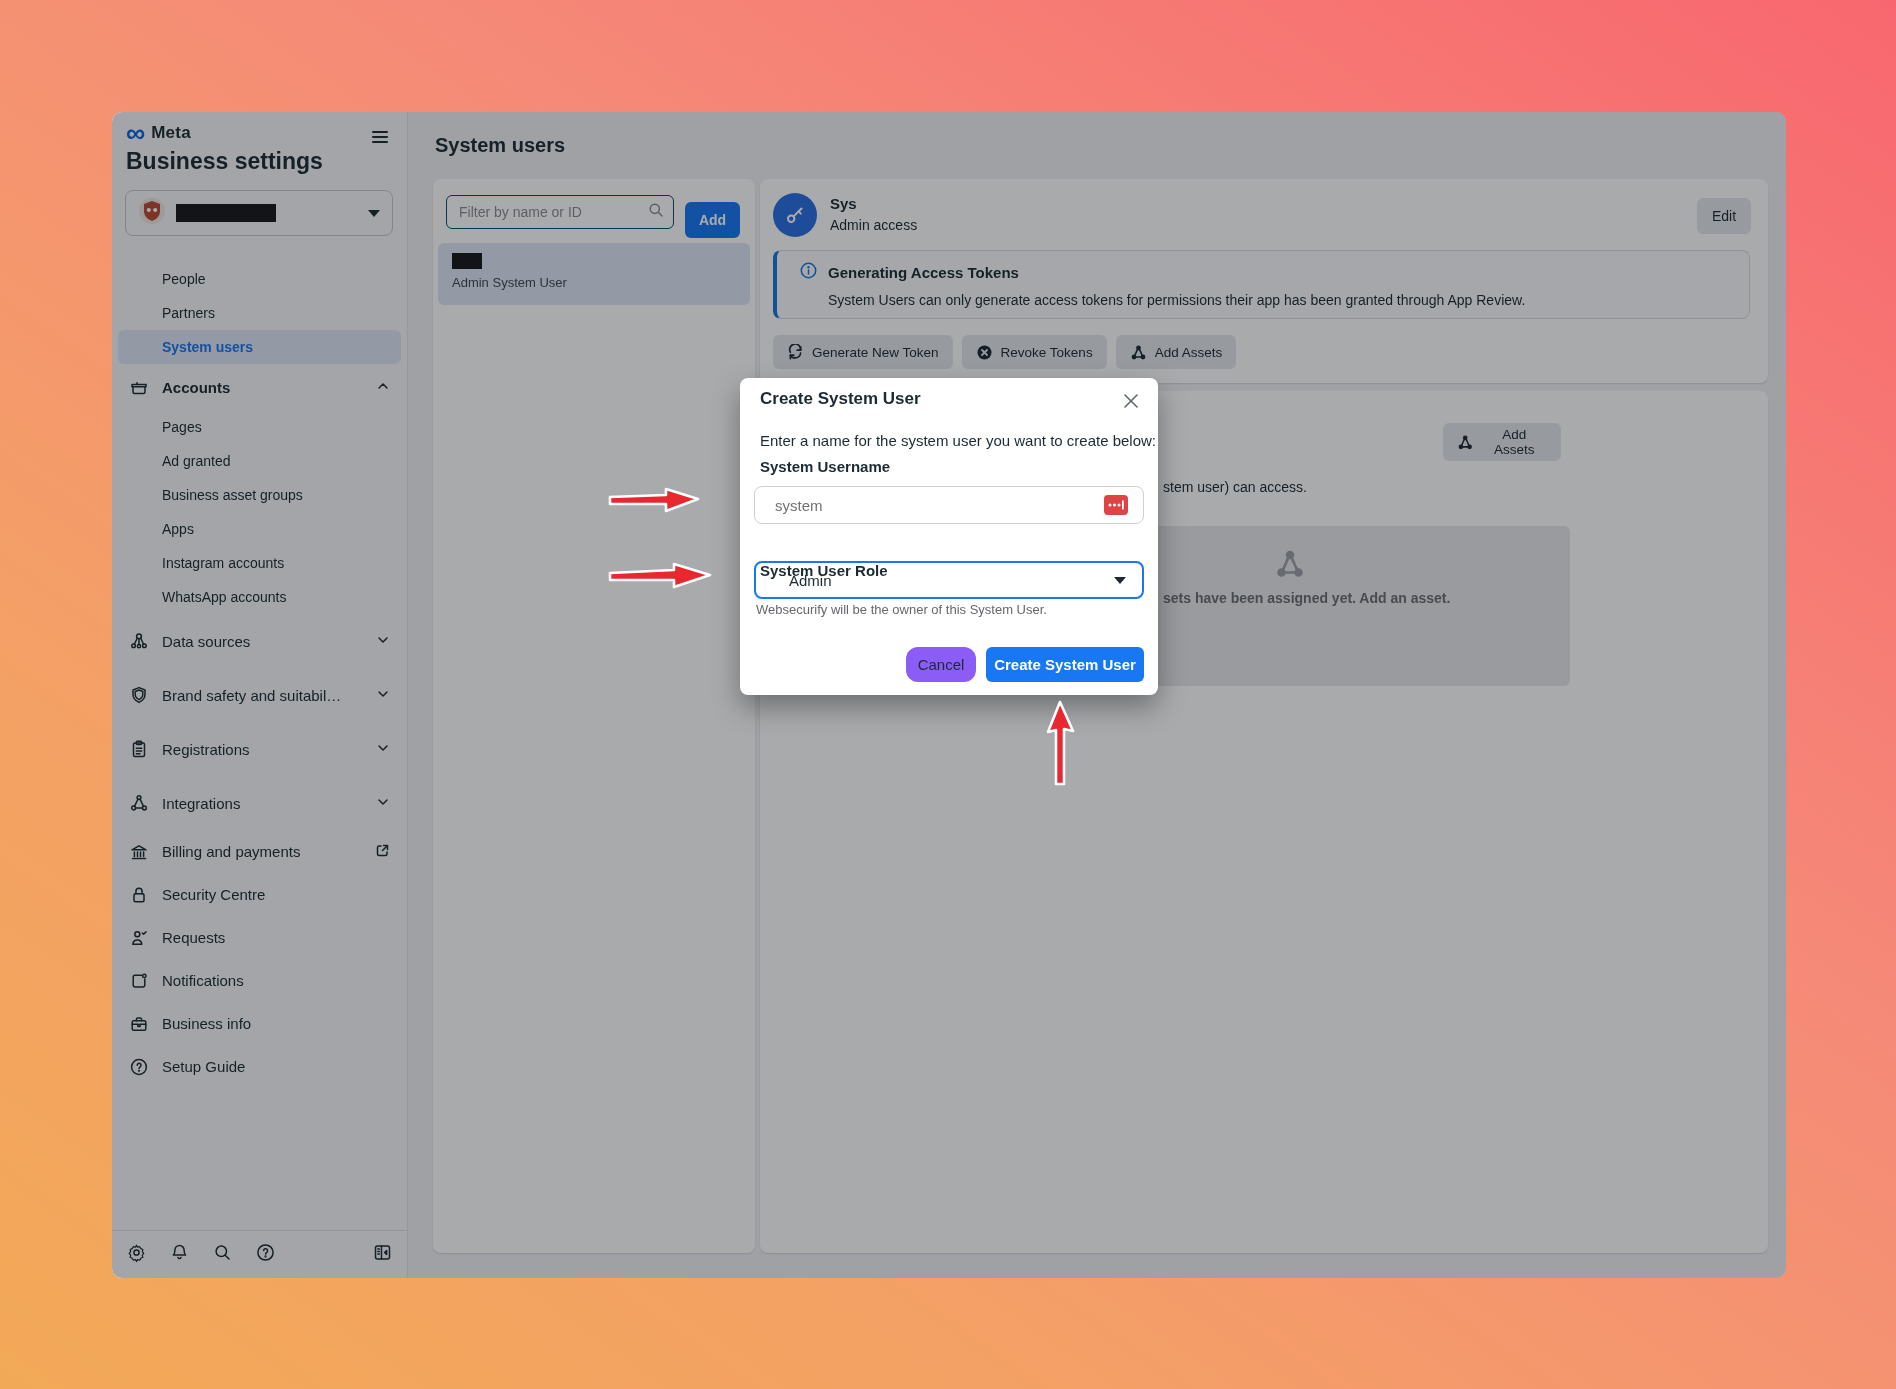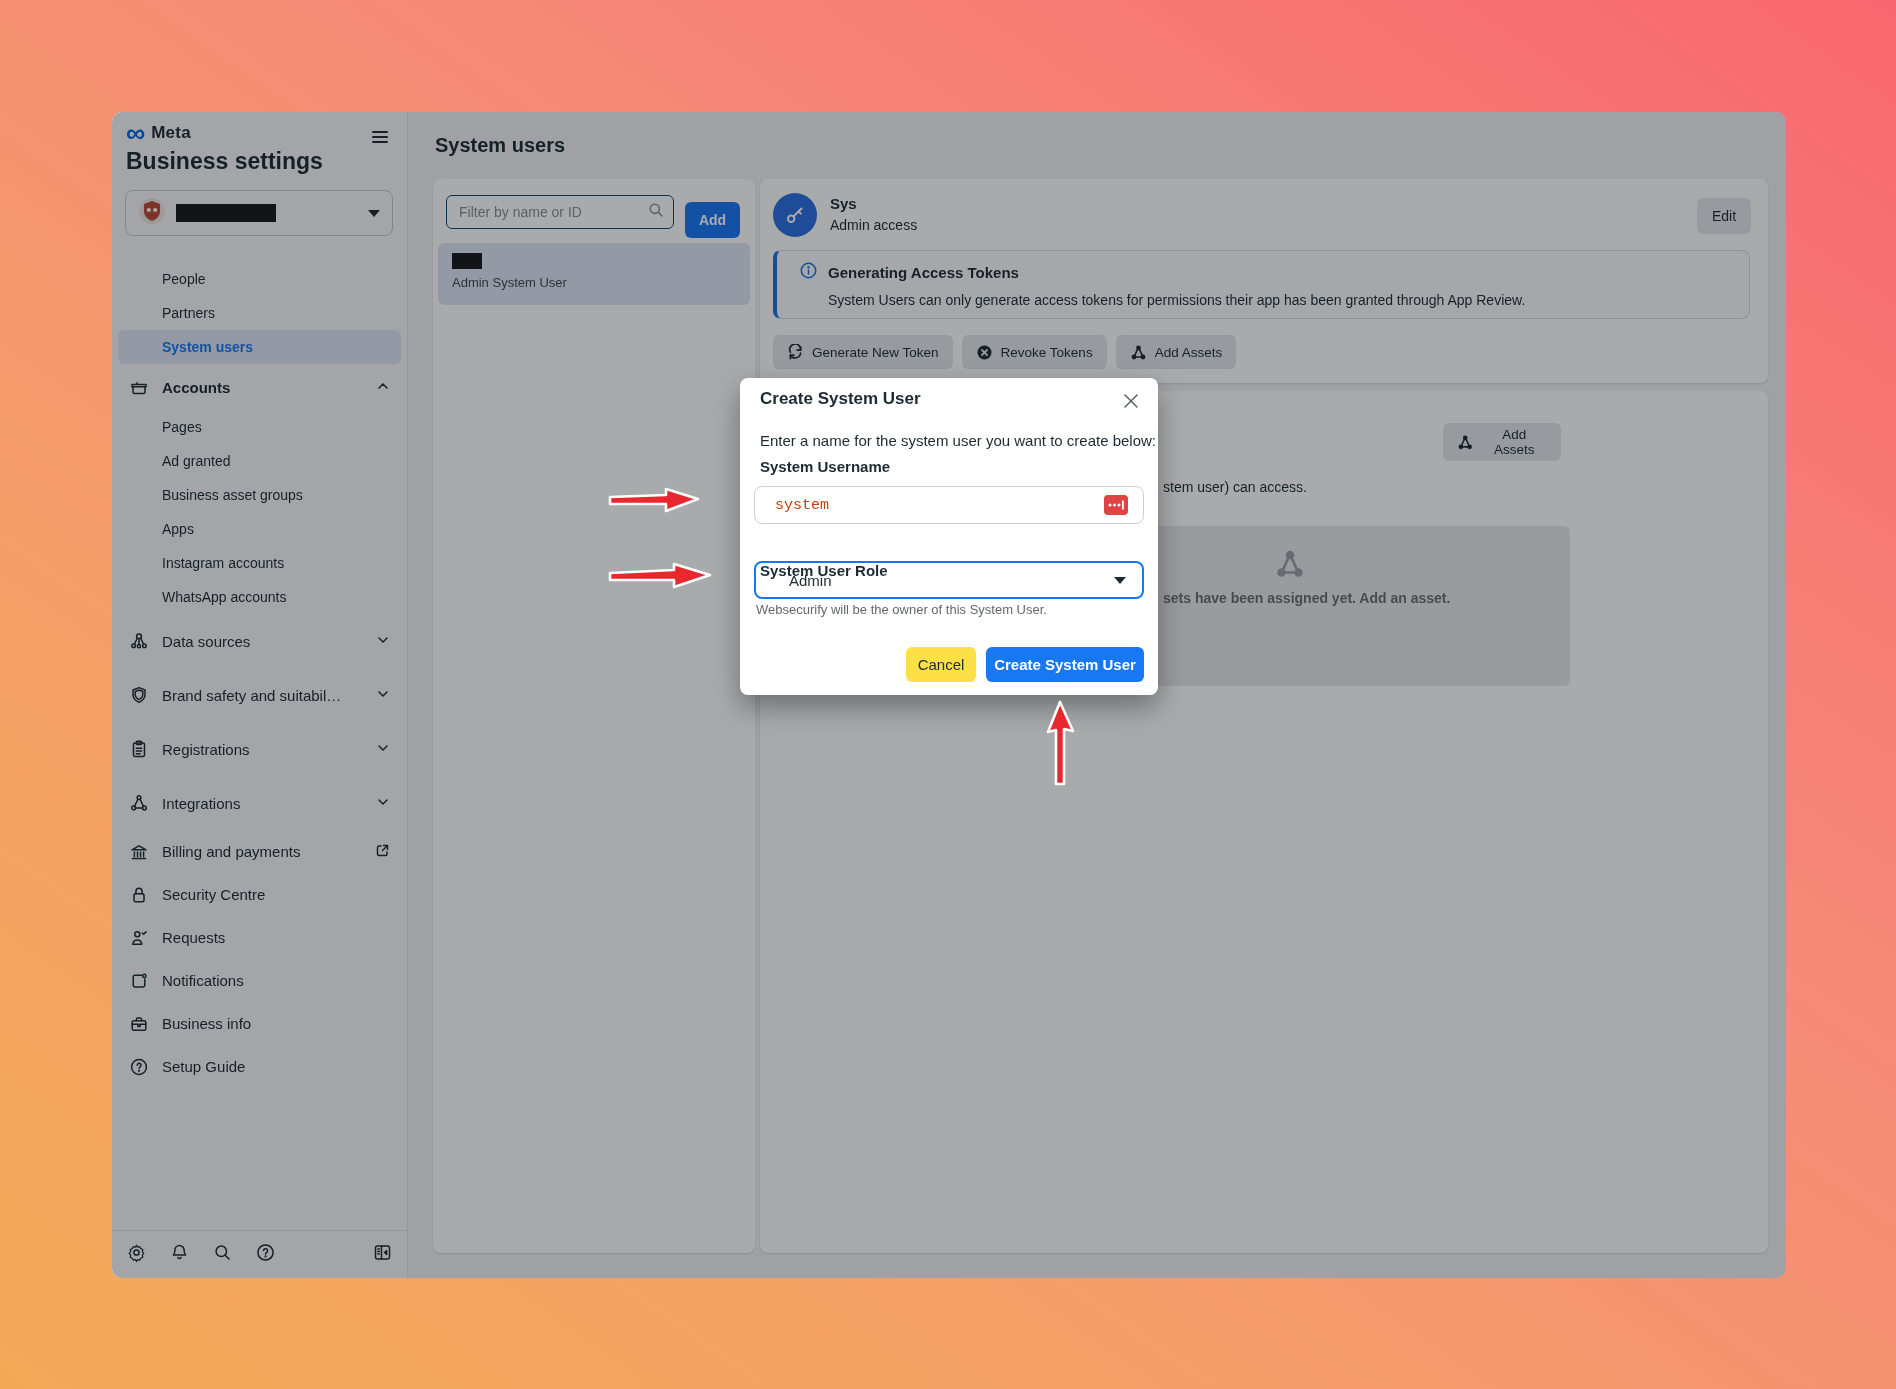--- a/index.html
+++ b/index.html
@@ -87,30 +87,30 @@
   .frag-empty { position:absolute; left:373px; top:64px; font-size:14px; font-weight:700; color:#696d72; }
 
   
   .modal { position:absolute; left:740px; top:378px; width:418px; height:317px; background:#fff;
     border-radius:8px; box-shadow:0 12px 28px rgba(0,0,0,.35); z-index:100; padding:0 14px; }
   .m-title { position:absolute; left:20px; top:11px; font-size:17px; font-weight:700; }
   .m-close { position:absolute; right:16px; top:12px; width:22px; height:22px; cursor:pointer; }
   .m-intro { position:absolute; left:20px; top:54px; font-size:15px; }
   .m-label1 { position:absolute; left:20px; top:80px; font-size:15px; font-weight:700; }
   .m-input { position:absolute; left:14px; top:108px; width:390px; height:38px; border:1px solid #ccd0d5;
-    border-radius:8px; padding:0 40px 0 20px; font-size:15px; font-family:Liberation Mono, monospace; color:#c2410c; outline:none; }
+    border-radius:8px; padding:0 40px 0 20px; font-size:15px; font-family:Liberation Sans, sans-serif; color:#737373; outline:none; }
   .pw-icon { position:absolute; left:364px; top:117px; width:24px; height:20px; background:#e04343;
     border-radius:4px; display:flex; align-items:center; justify-content:center; cursor:pointer; }
   .m-label2 { position:absolute; left:20px; top:157px; font-size:15px; font-weight:700;margin-top:27px; }
   .m-select { position:absolute; left:14px; top:183px; width:390px; height:38px; border:2px solid #1877F2;
     border-radius:8px; display:flex; align-items:center; padding:0 16px 0 33px; font-size:15px; cursor:pointer; }
   .m-select .caret-solid { margin-left:auto; }
   .m-note { position:absolute; left:16px; top:224px; font-size:13px; color:#65676b; }
-  .m-cancel { position:absolute; left:166px; top:269px; width:70px; height:35px; background:#fde047;
-    border:none; border-radius:6px; font-size:15px; font-family:inherit; color:#1c2b33; cursor:pointer; }
+  .m-cancel { position:absolute; left:166px; top:269px; width:70px; height:35px; background:#8b5cf6;
+    border:none; border-radius:12px; font-size:15px; font-family:inherit; color:#1c2b33; cursor:pointer; }
   .m-create { position:absolute; left:246px; top:269px; width:158px; height:35px; background:#1877F2;
     border:none; border-radius:6px; font-size:15px; font-weight:700; color:#fff; cursor:pointer; }
 
   .arrow { position:absolute; z-index:110; pointer-events:none; }
 </style>
 </head>
 <body>
 
 <div class="window">
 

